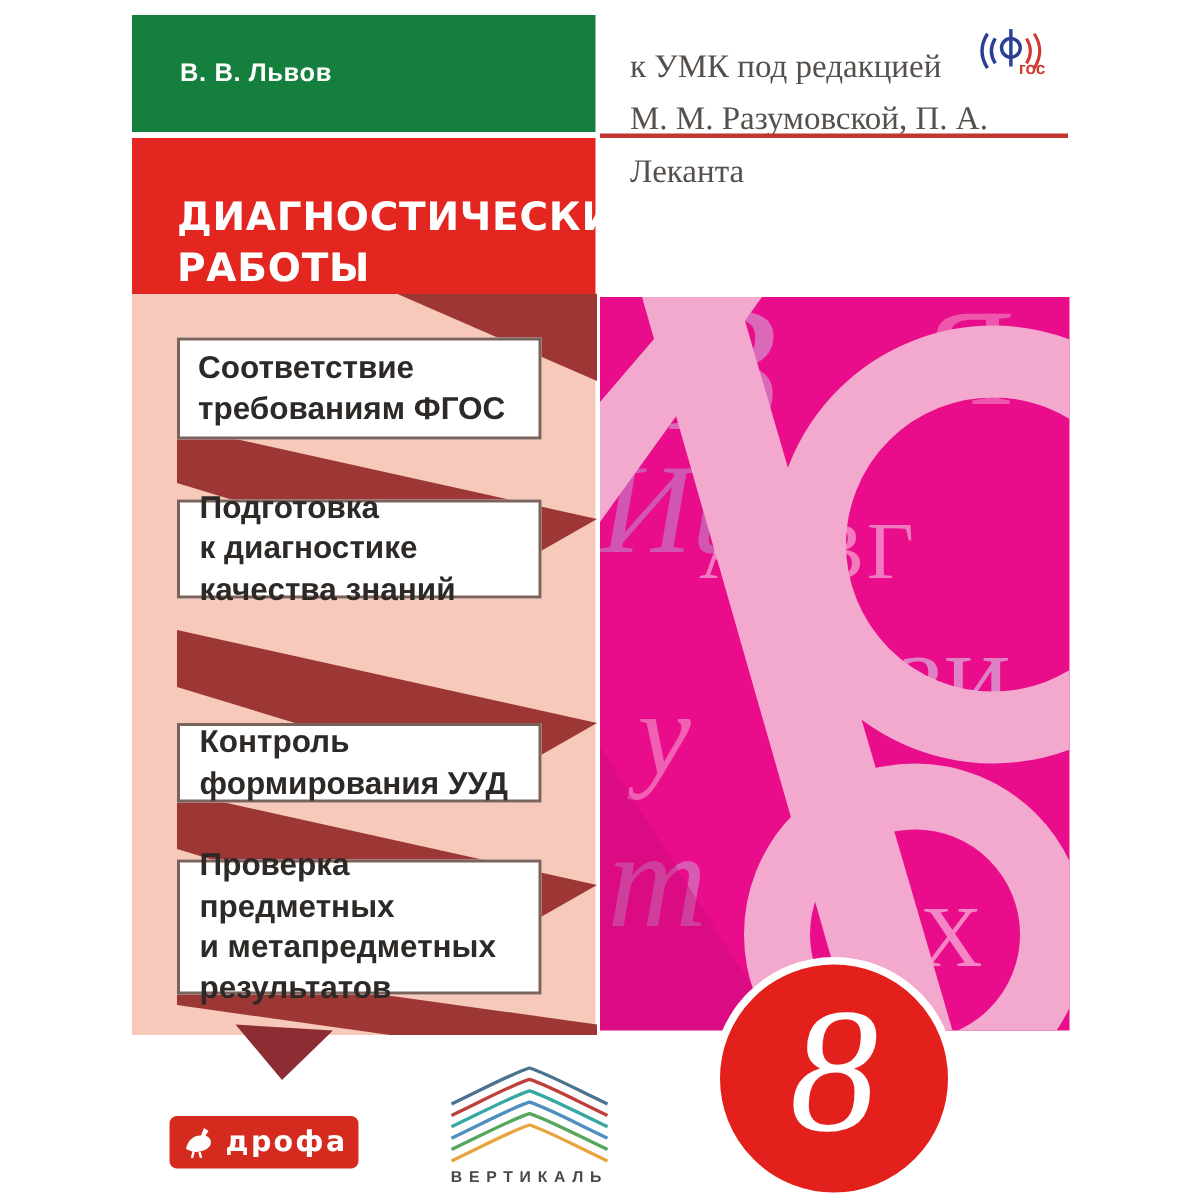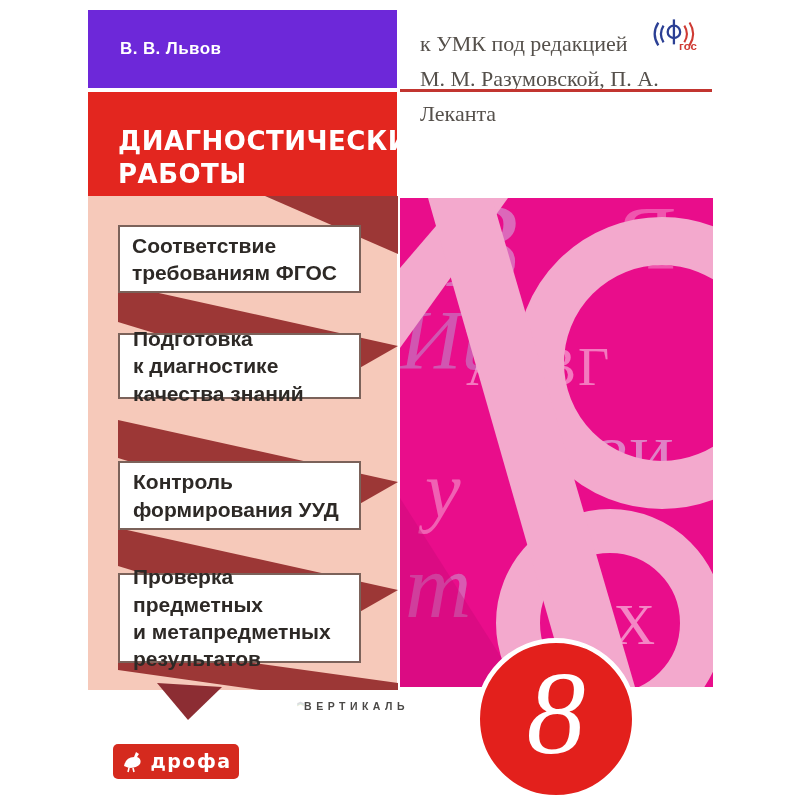--- a/index.html
+++ b/index.html
@@ -2,39 +2,39 @@
 <html><head>
 <meta charset="utf-8">
 <style>
   html,body{margin:0;padding:0;background:#fff;}
   .page{position:relative;width:800px;height:800px;background:#ffffff;overflow:hidden;
         font-family:"Liberation Sans",sans-serif;}
   .abs{position:absolute;}
   .prelines{white-space:pre-line;}
 
   
-  .author-block{left:88px;top:10px;width:309px;height:78px;background:#6d28d9;
+  .author-block{left:88px;top:10px;width:309px;height:78px;background:#15803d;
                 display:flex;align-items:center;padding-left:32px;box-sizing:border-box;}
   .author-block span{color:#ffffff;font-weight:bold;font-size:17px;letter-spacing:.4px;}
-  .series-banner{left:88px;top:92px;width:309px;height:132px;background:#e3261f;
-                 display:flex;align-items:center;padding-left:30px;box-sizing:border-box;}
+  .series-banner{left:88px;top:92px;width:309px;height:104px;background:#e3261f;
+                 display:flex;align-items:flex-end;padding-left:30px;box-sizing:border-box;}
   .series-banner span{color:#ffffff;font-family:"DejaVu Sans",sans-serif;font-weight:800;
                       font-size:26px;line-height:1.28;letter-spacing:.5px;}
 
   
   .salmon-panel{left:88px;top:196px;width:309px;height:494px;background:#f6c9ba;}
   .ribbon{left:88px;top:196px;width:310px;height:540px;overflow:visible;}
 
   
   .feature-box{left:118px;width:243px;background:#ffffff;border:2px solid #7b625a;
                box-sizing:border-box;display:flex;align-items:center;padding:0 13px;}
   .feature-box span{color:#2d2926;font-weight:bold;font-size:21px;line-height:1.3;}
   .fb1{top:225px;height:68px;padding-left:12px;}
   .fb2{top:333px;height:66px;}
-  .fb3{top:461px;height:69px;}
+  .fb3{top:482px;height:53px;}
   .fb4{top:573px;height:90px;}
 
   
   .edition-note{left:420px;top:26px;width:300px;color:#55504b;
                 font-family:"Liberation Serif",serif;font-size:22px;line-height:1.6;}
   .fgos{left:650px;top:14px;width:52px;height:42px;}
   .red-rule{left:400px;top:89px;width:312px;height:3px;background:#c23530;}
   .book-title{left:419px;top:121px;width:300px;color:#443e3d;
               font-family:"Liberation Serif",serif;font-size:45px;font-weight:normal;}
   .book-title span{display:inline-block;transform:scaleX(.84);transform-origin:left top;
@@ -58,21 +58,21 @@
                background:#e3201c;border:5px solid #ffffff;border-radius:50%;
                display:flex;align-items:center;justify-content:center;z-index:5;}
   .grade-badge span{color:#ffffff;font-family:"Liberation Serif",serif;font-style:italic;
                     font-size:118px;line-height:1;padding-bottom:10px;}
 
   
   .drofa{left:113px;top:744px;width:126px;height:35px;background:#d52a1e;border-radius:5px;
          display:flex;align-items:center;justify-content:center;gap:6px;box-sizing:border-box;}
   .drofa .word{color:#ffffff;font-family:"DejaVu Sans",sans-serif;font-weight:bold;
                font-size:19px;letter-spacing:1.5px;padding-bottom:2px;}
-  .vertikal{left:297px;top:671px;width:112px;display:flex;flex-direction:row;align-items:center;text-align:center;}
+  .vertikal{left:297px;top:710px;width:112px;display:flex;flex-direction:column;align-items:center;text-align:center;}
   .vertikal .word{margin-top:3px;color:#4b4947;font-weight:bold;font-size:10.5px;letter-spacing:4.5px;}
 </style>
 </head>
 <body>
 
 <div class="page">
 
   <div class="abs author-block">
     <span>В. В. Львов</span>
   </div>

